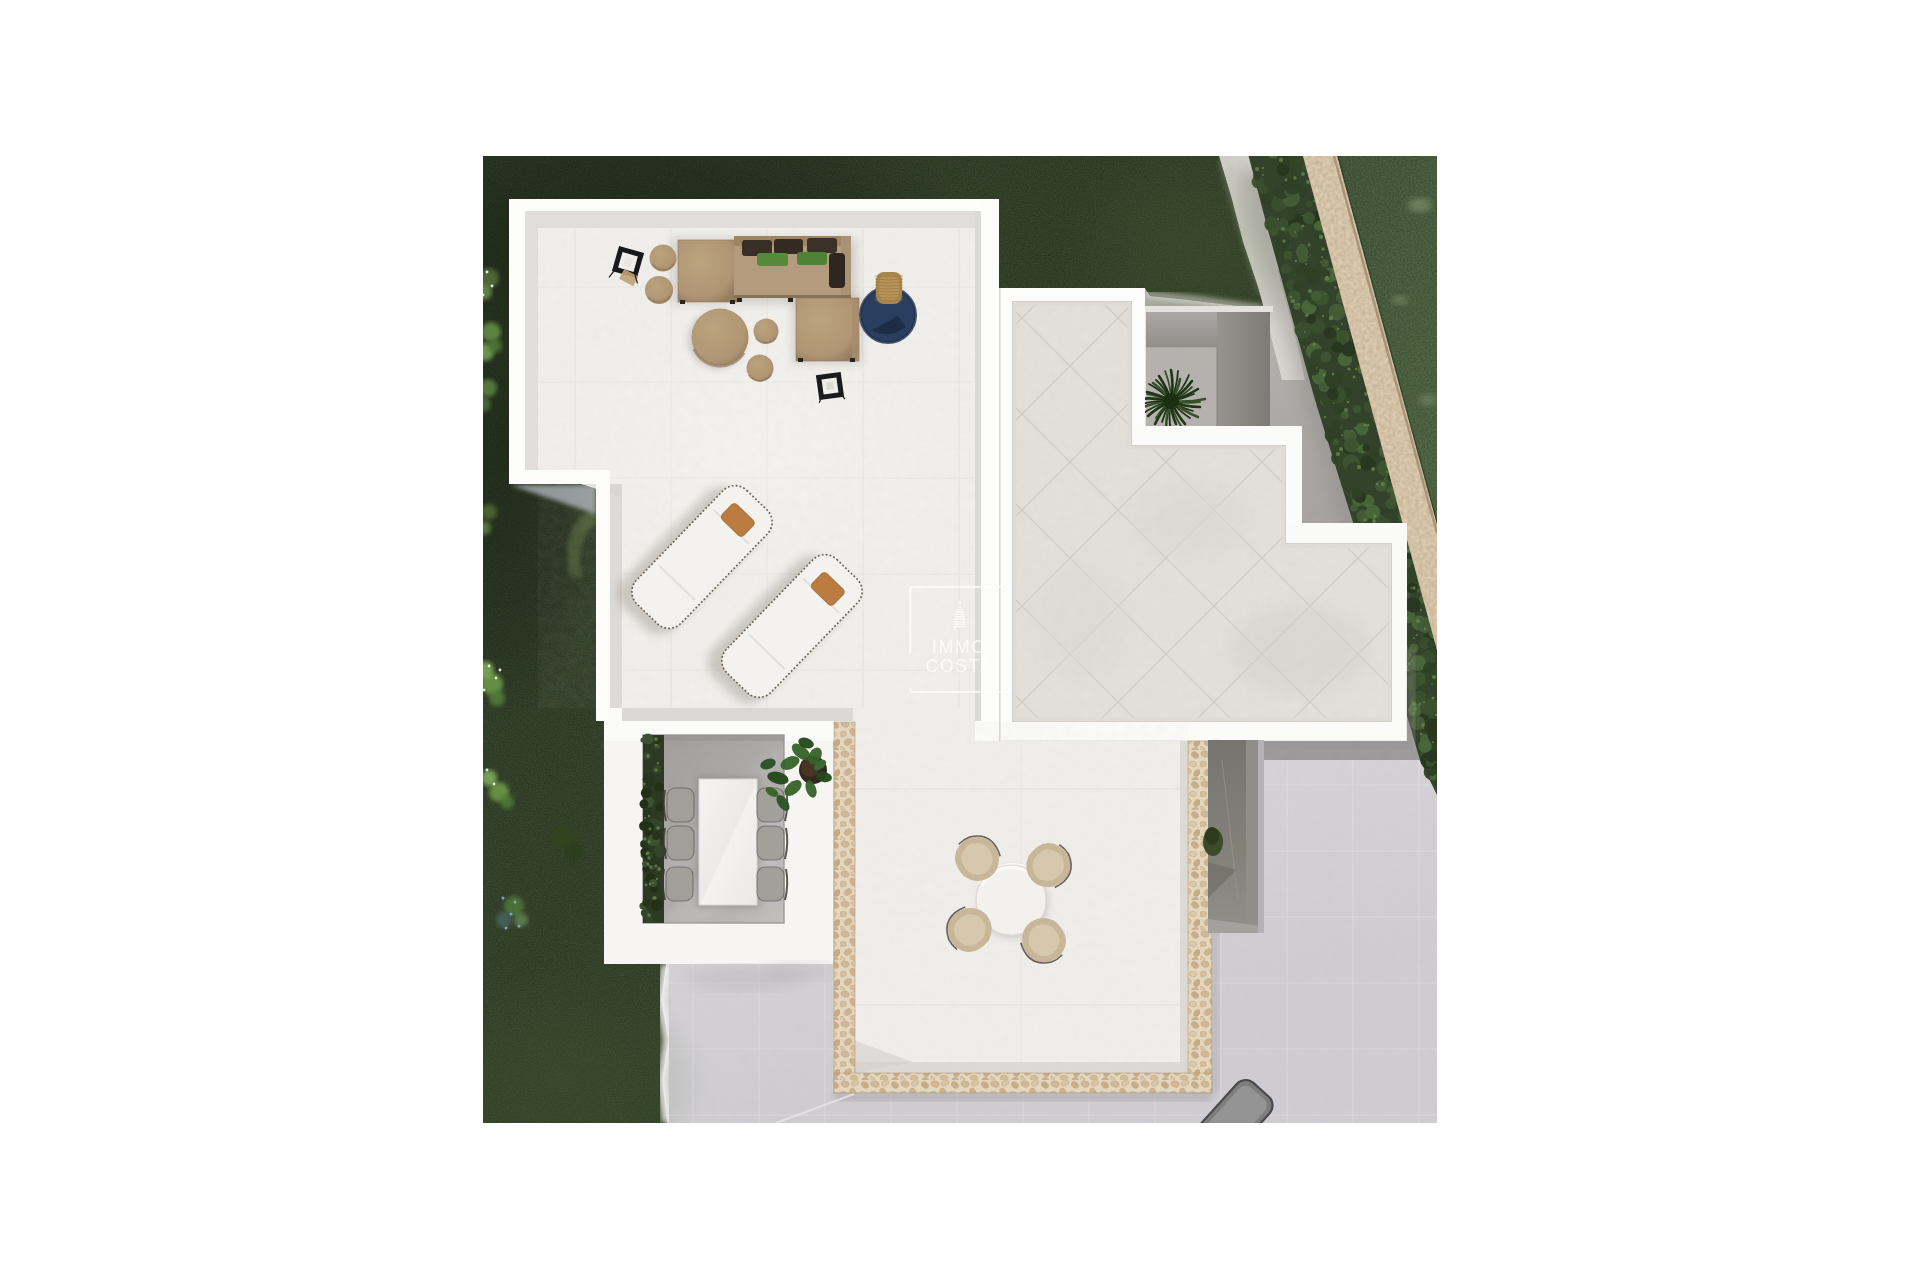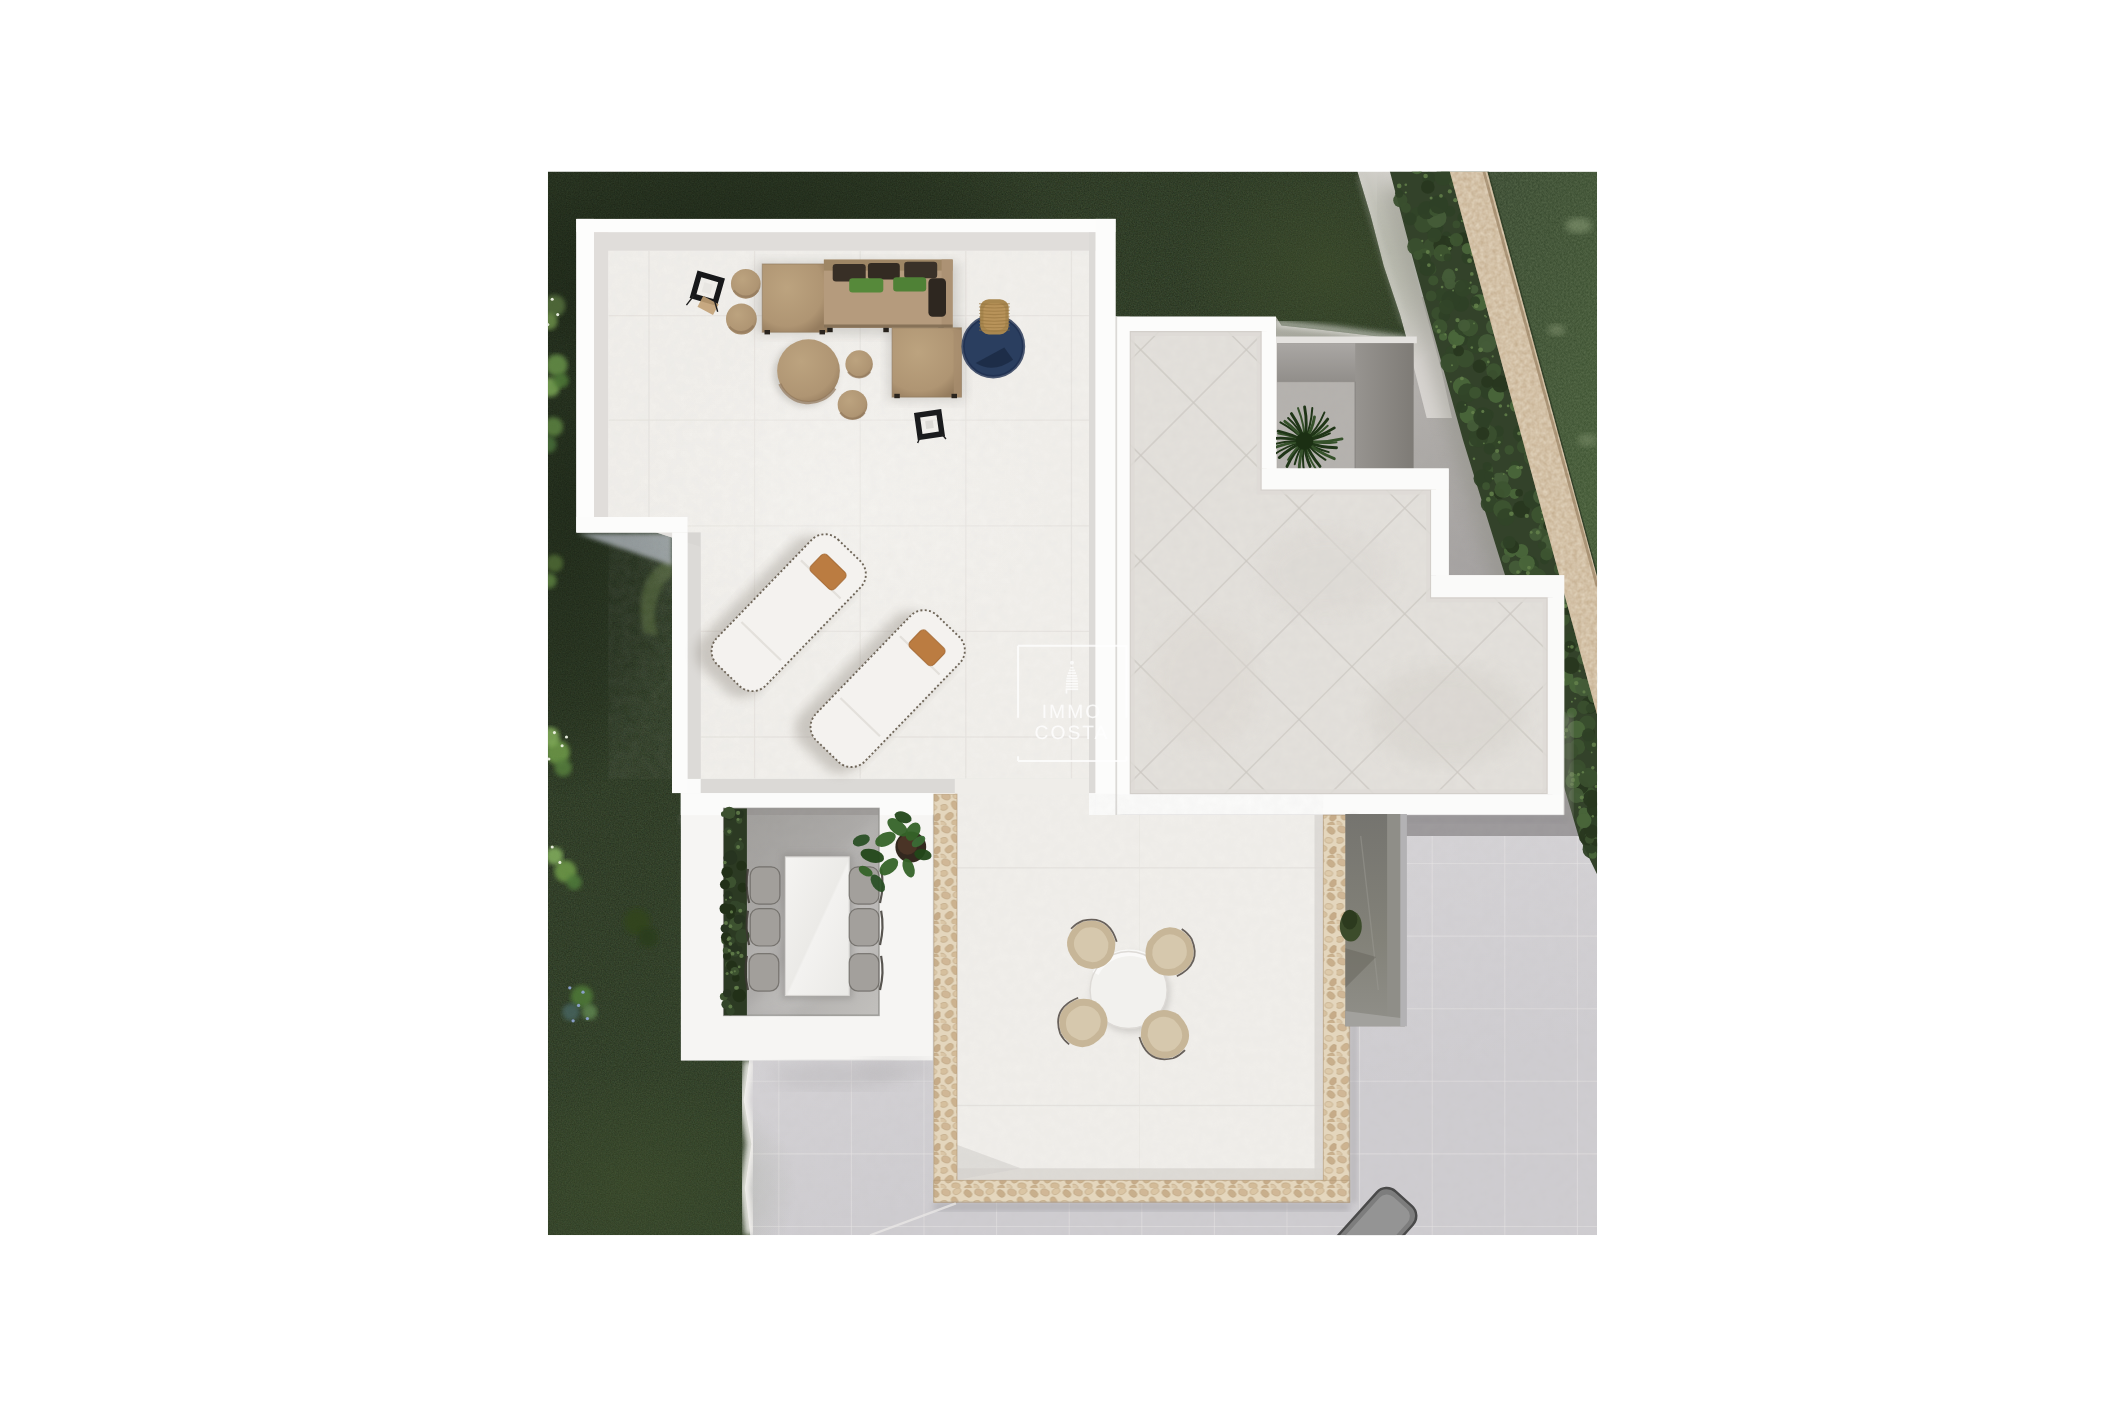--- a/index.html
+++ b/index.html
@@ -1,16 +1,16 @@
 <!DOCTYPE html>
 <html><head>
 <meta charset="utf-8">
 <style>
 html,body{margin:0;padding:0;background:#ffffff;width:1920px;height:1280px;overflow:hidden;}
-#photo{position:absolute;left:498px;top:156px;width:954px;height:967px;}
+#photo{position:absolute;left:483px;top:156px;width:954px;height:967px;}
 </style>
 </head>
 <body>
 
 <div id="photo">
 <svg width="954" height="967" viewBox="483 156 954 967" xmlns="http://www.w3.org/2000/svg">
 
 <defs>
 <linearGradient id="pavG" x1="0" y1="0" x2="0.25" y2="1">
  <stop offset="0" stop-color="#e2e0df"></stop>

